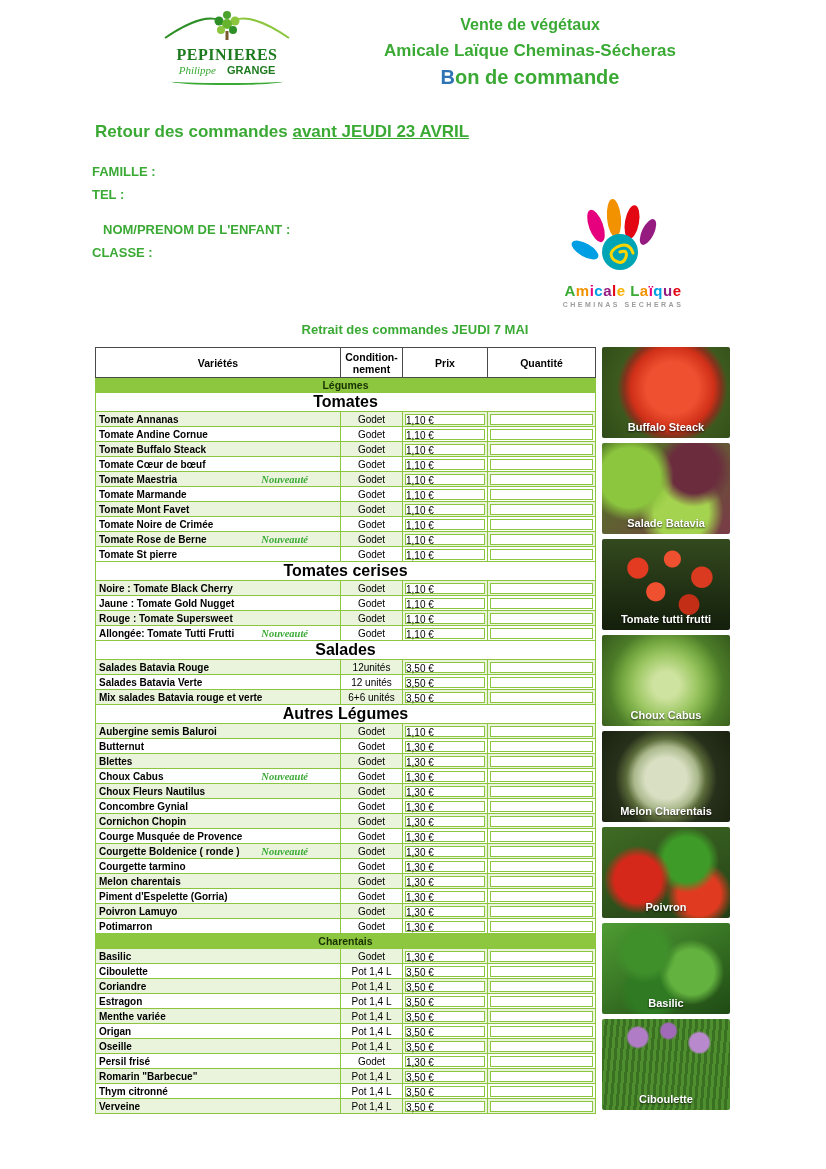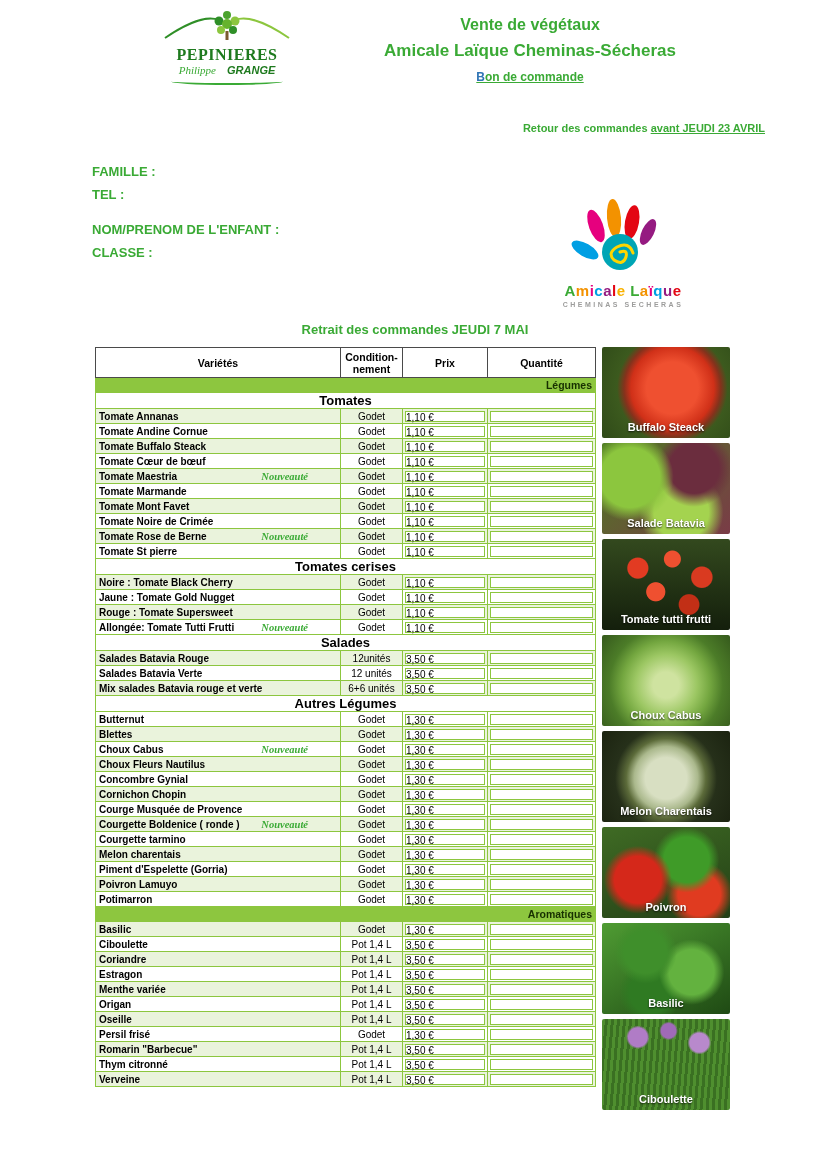--- a/index.html
+++ b/index.html
@@ -10,57 +10,57 @@
   body{margin:0;background:#e8e8e8;}
   .page{position:relative;width:826px;height:1169px;background:#fff;margin:0 auto;
         font-family:"Liberation Sans",sans-serif;overflow:hidden;}
 
   
   .logo-pep{position:absolute;left:157px;top:8px;width:140px;text-align:center;}
   .pep-name{font-family:"Liberation Serif",serif;font-weight:bold;font-size:16px;
             letter-spacing:.5px;color:var(--logo-green);line-height:17px;}
   .pep-sub{font-size:11px;margin-top:1px;line-height:13px;}
   .pep-first{font-style:italic;color:var(--title-green);font-family:"Liberation Serif",serif;}
-  .pep-last{font-weight:bold;color:var(--logo-green);margin-left:11px;font-style:italic;}
+  .pep-last{font-weight:bold;color:var(--logo-green);margin-left:11px;}
   .pep-swoosh{height:7px;border-bottom:2px solid var(--title-green);border-radius:50%;
               width:112px;margin:1px auto 0;}
 
   
   .main-title{position:absolute;left:330px;top:12px;width:400px;text-align:center;
               color:var(--title-green);font-weight:bold;line-height:26px;}
-  .t1{font-size:16px;} .t2{font-size:17px;} .t3{font-size:12px;text-decoration:underline;}
+  .t1{font-size:16px;} .t2{font-size:17px;} .t3{font-size:20px;}
   .b-blue{color:var(--initial-blue);}
 
-  .return-notice{position:absolute;left:95px;top:122px;width:670px;text-align:right;
-                 font-weight:bold;font-size:11px;color:var(--title-green);}
+  .return-notice{position:absolute;left:95px;top:122px;width:670px;text-align:left;
+                 font-weight:bold;font-size:17px;color:var(--title-green);}
   .u{text-decoration:underline;}
 
   .form-block{position:absolute;left:92px;top:164px;font-weight:bold;font-size:13px;
               color:var(--title-green);}
   .fl{line-height:16px;}
   .fl + .fl{margin-top:7px;}
-  .fl.gap{margin-top:19px;}
+  .fl.gap{margin-top:19px;margin-left:11px;}
 
   
   .hand-logo{position:absolute;left:548px;top:198px;width:150px;text-align:center;}
   .hand-title{font-size:15px;font-weight:bold;letter-spacing:.5px;line-height:17px;}
   .hand-sub{font-size:7px;letter-spacing:2.5px;color:var(--sub-gray);margin-top:2px;font-weight:bold;}
 
   .pickup-notice{position:absolute;left:95px;top:322px;width:640px;text-align:center;
                  font-weight:bold;font-size:13px;color:var(--title-green);}
 
   
   .order-table{position:absolute;left:95px;top:347px;width:500px;border-collapse:collapse;
                table-layout:fixed;}
   .order-table th{border:1px solid #4a4a4a;font-size:10.5px;font-weight:bold;text-align:center;
                   height:30px;white-space:pre-line;line-height:12px;background:#fff;padding:0;}
   .order-table td{border:1px solid var(--border-green);font-size:10px;height:15px;
                   padding:0 3px;overflow:hidden;white-space:nowrap;}
-  tr.band td{background:var(--band-green);font-weight:bold;font-size:10.5px;text-align:right;color:#173000;}
-  tr.subhead td{font-weight:bold;font-size:13px;text-align:center;background:#fff;}
+  tr.band td{background:var(--band-green);font-weight:bold;font-size:10.5px;text-align:center;color:#173000;}
+  tr.subhead td{font-weight:bold;font-size:16px;text-align:center;background:#fff;}
   tr.item td.name{font-weight:bold;position:relative;}
   tr.item.shaded td{background:var(--row-tint);}
   .nouveaute{position:absolute;right:32px;top:0;line-height:15px;font-style:italic;
              color:var(--title-green);font-family:"Liberation Serif",serif;font-weight:bold;font-size:10.5px;}
   .order-table td.cond{text-align:center;font-weight:normal;}
   .order-table td.prix{padding:1px 2px;}
   .price-box{border:1px solid var(--border-green);background:#fff;height:11px;line-height:11px;
              text-align:left;padding-right:5px;}
   .order-table td.qty{padding:1px 2px;}
   .qty-box{border:1px solid var(--border-green);background:#fff;height:11px;}
@@ -354,20 +354,30 @@
           <td class="prix">
             <div class="price-box">3,50 €</div>
           </td>
           <td class="qty">
             <div class="qty-box"></div>
           </td>
         </tr>
         <tr class="subhead">
           <td colspan="4">Autres Légumes</td>
         </tr>
+        <tr class="item shaded">
+          <td class="name"><span>Aubergine semis Baluroi</span></td>
+          <td class="cond">Godet</td>
+          <td class="prix">
+            <div class="price-box">1,10 €</div>
+          </td>
+          <td class="qty">
+            <div class="qty-box"></div>
+          </td>
+        </tr>
         <tr class="item">
           <td class="name"><span>Butternut</span></td>
           <td class="cond">Godet</td>
           <td class="prix">
             <div class="price-box">1,30 €</div>
           </td>
           <td class="qty">
             <div class="qty-box"></div>
           </td>
         </tr>
@@ -485,21 +495,21 @@
           <td class="name"><span>Potimarron</span></td>
           <td class="cond">Godet</td>
           <td class="prix">
             <div class="price-box">1,30 €</div>
           </td>
           <td class="qty">
             <div class="qty-box"></div>
           </td>
         </tr>
         <tr class="band">
-          <td colspan="4">Aromatiques</td>
+          <td colspan="4">Charentais</td>
         </tr>
         <tr class="item shaded">
           <td class="name"><span>Basilic</span></td>
           <td class="cond">Godet</td>
           <td class="prix">
             <div class="price-box">1,30 €</div>
           </td>
           <td class="qty">
             <div class="qty-box"></div>
           </td>

